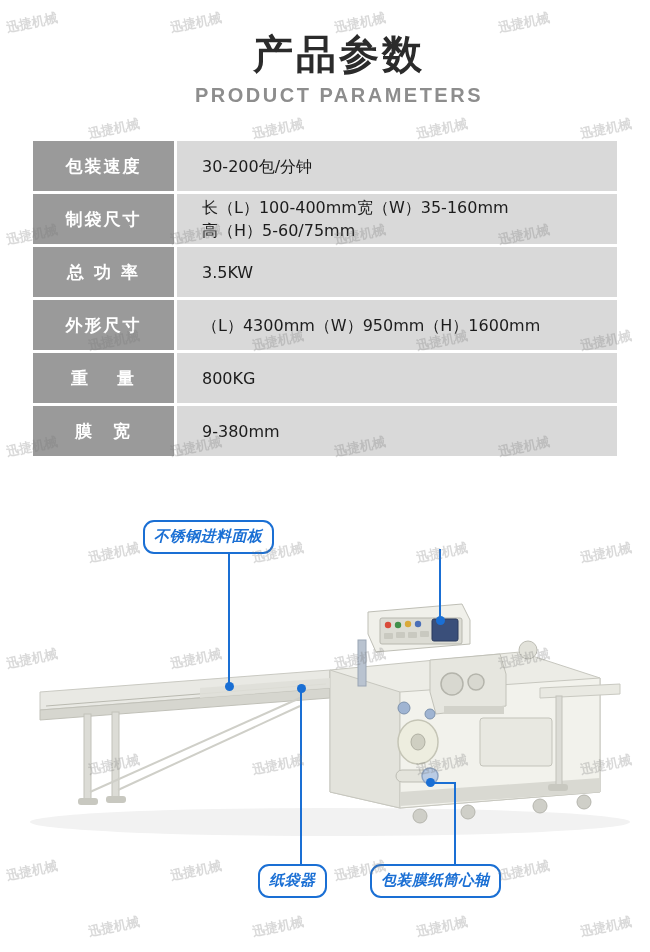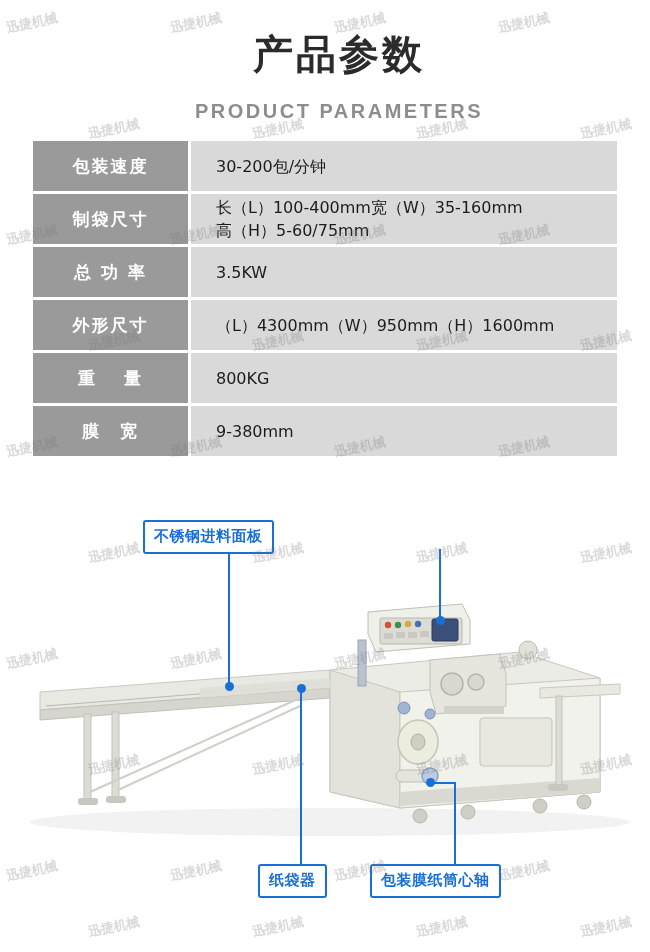--- a/index.html
+++ b/index.html
@@ -49,21 +49,21 @@
   }
   .title-cn {
     font-family: "DejaVu Sans", sans-serif;
     font-size: 40px;
     font-weight: bold;
     color: #2b2b2b;
     letter-spacing: 3px;
     line-height: 52px;
   }
   .title-en {
-    margin-top: 20px;
+    margin-top: 4px;
     font-family: "Liberation Sans", sans-serif;
     font-size: 20px;
     font-weight: bold;
     color: #8d8d8d;
     letter-spacing: 2.5px;
   }
 
   
   .spec-table {
     position: absolute;
@@ -74,21 +74,21 @@
     border-spacing: 0 3px;
     z-index: 5;
   }
   .spec-table tr { height: 50px; }
   .spec-table td {
     vertical-align: middle;
     font-family: "DejaVu Sans", sans-serif;
     color: #1c1c1c;
   }
   td.k {
-    width: 158px;
+    width: 144px;
     background: #9a9a9a;
     color: #ffffff;
     text-align: center;
     font-size: 17px;
     font-weight: bold;
     letter-spacing: 2px;
     border-right: 3px solid #ffffff;
   }
   td.v {
     background: #d9d9d9;
@@ -111,29 +111,30 @@
   }
 
   
   .mach { position: absolute; inset: 0; }
 
   
   .callout {
     position: absolute;
     background: #ffffff;
     border: 2px solid #1a6fd4;
-    border-radius: 3px;
+    border-radius: 11px;
     color: #1a6fd4;
     font-family: "DejaVu Sans", sans-serif;
     font-size: 15px;
     font-weight: bold;
     padding: 5px 9px 6px;
     white-space: nowrap;
     z-index: 25;
     letter-spacing: 0.5px;
+    font-style: italic;
   }
   .lead {
     position: absolute;
     background: #1a6fd4;
     z-index: 20;
   }
   .dot {
     position: absolute;
     width: 9px;
     height: 9px;

